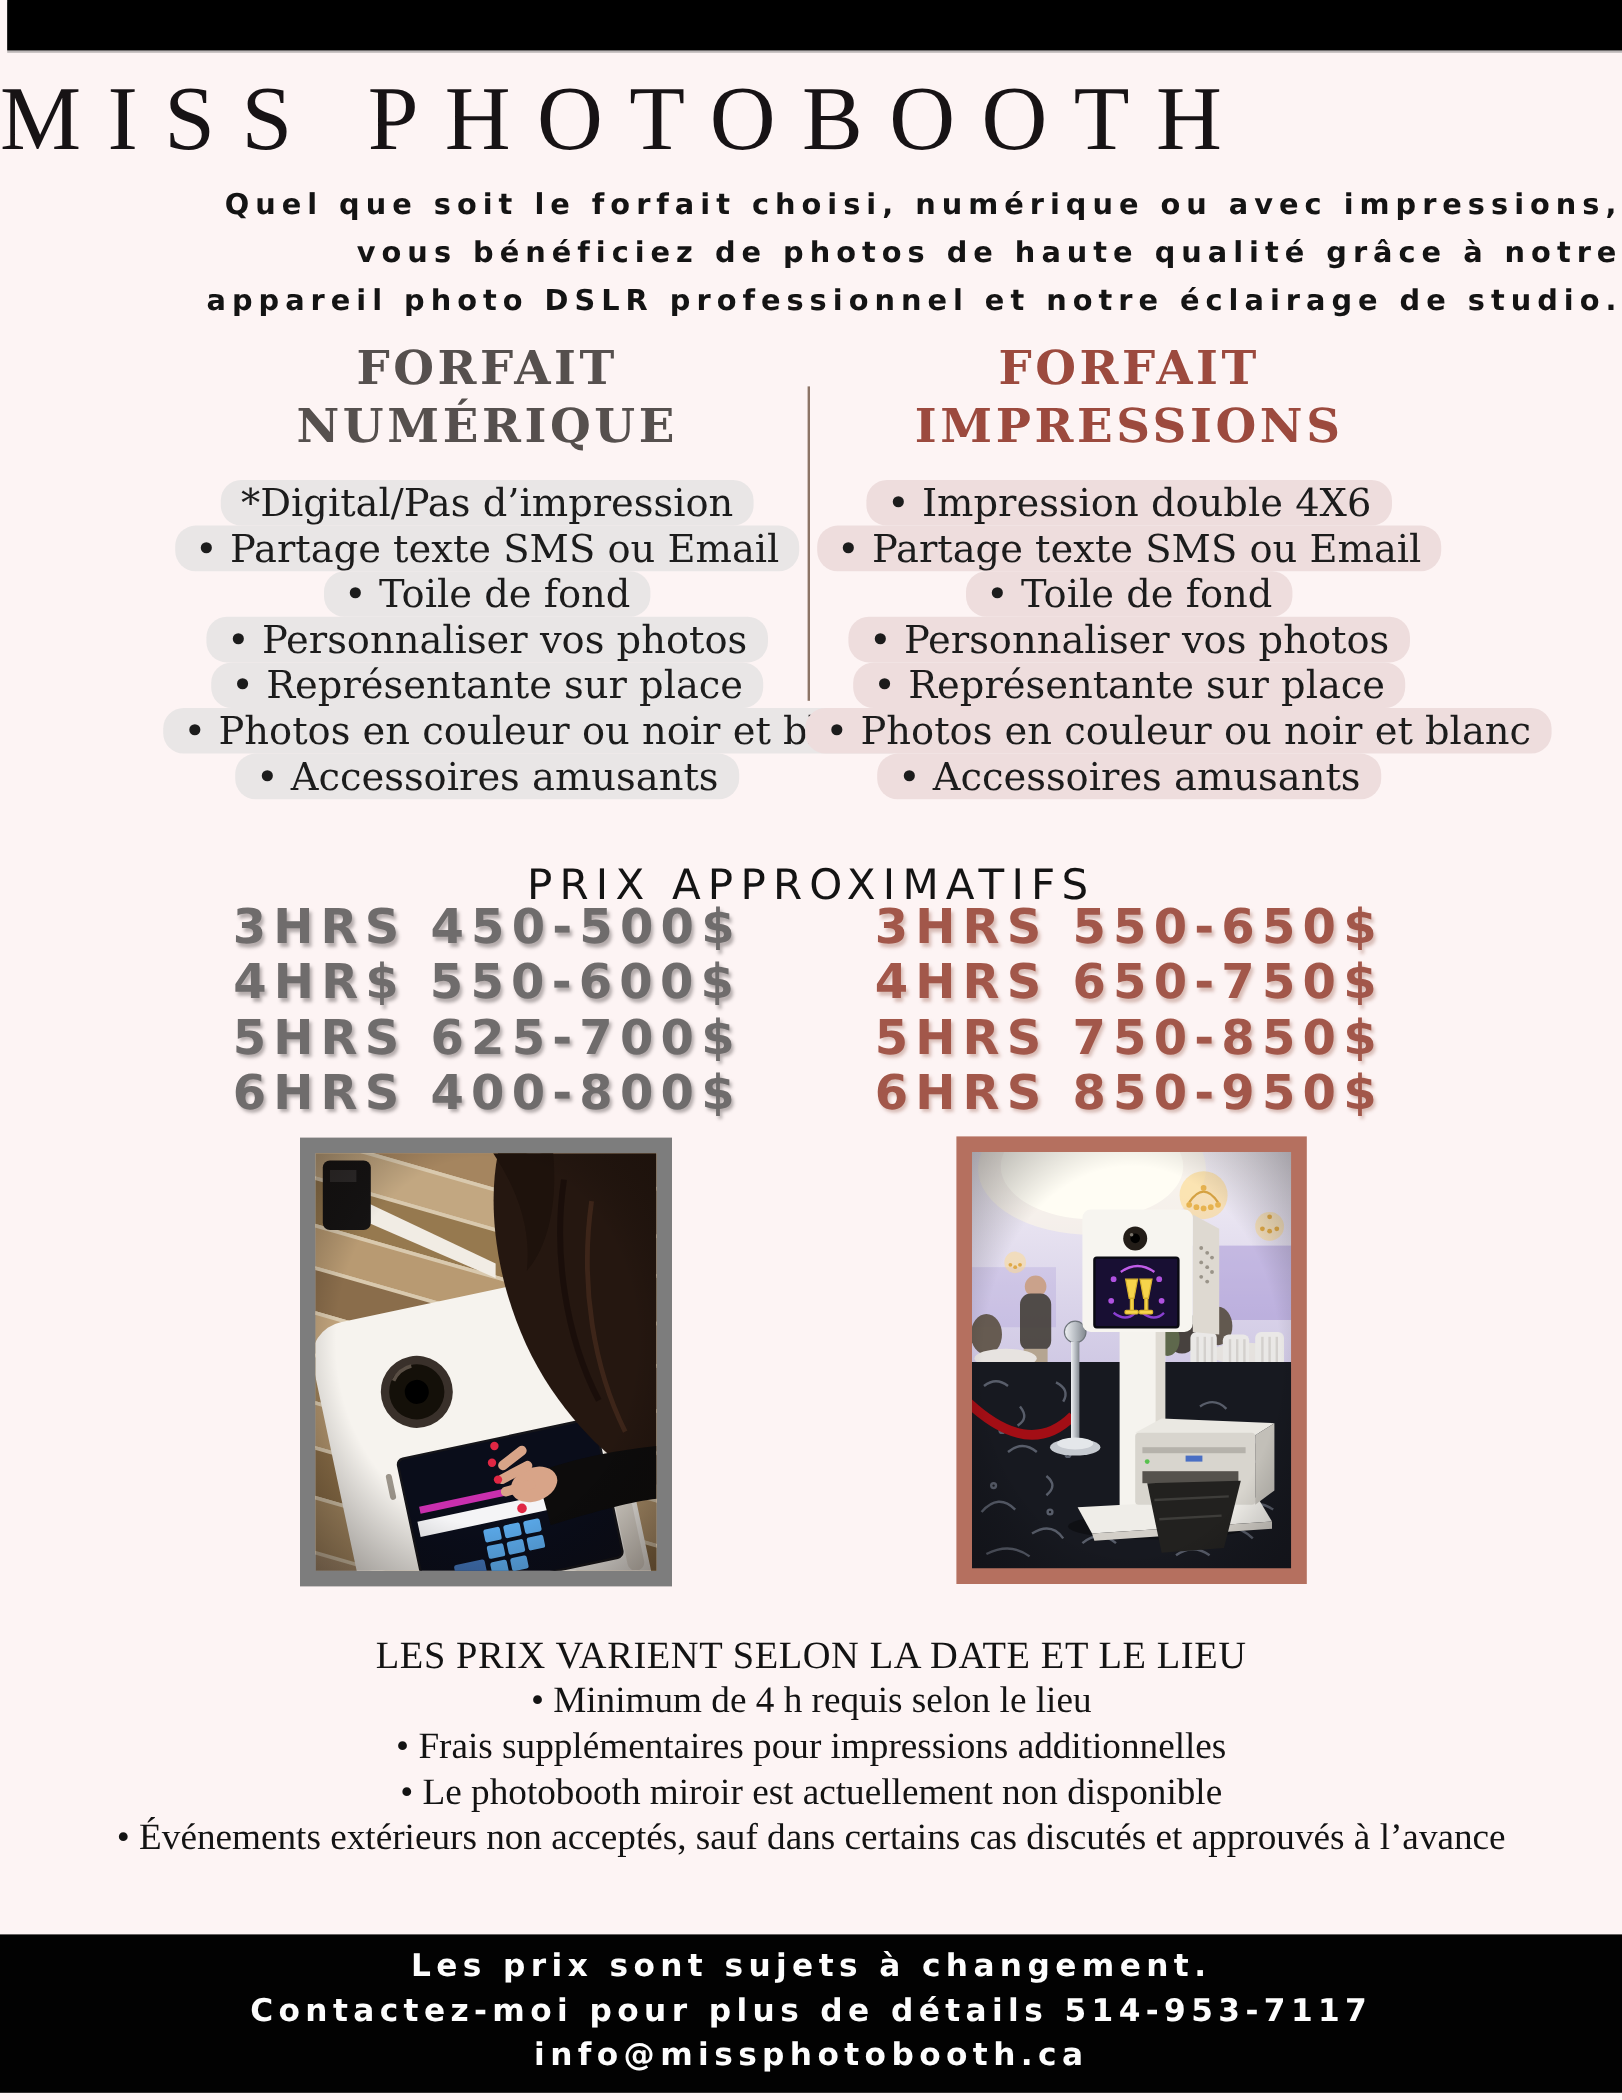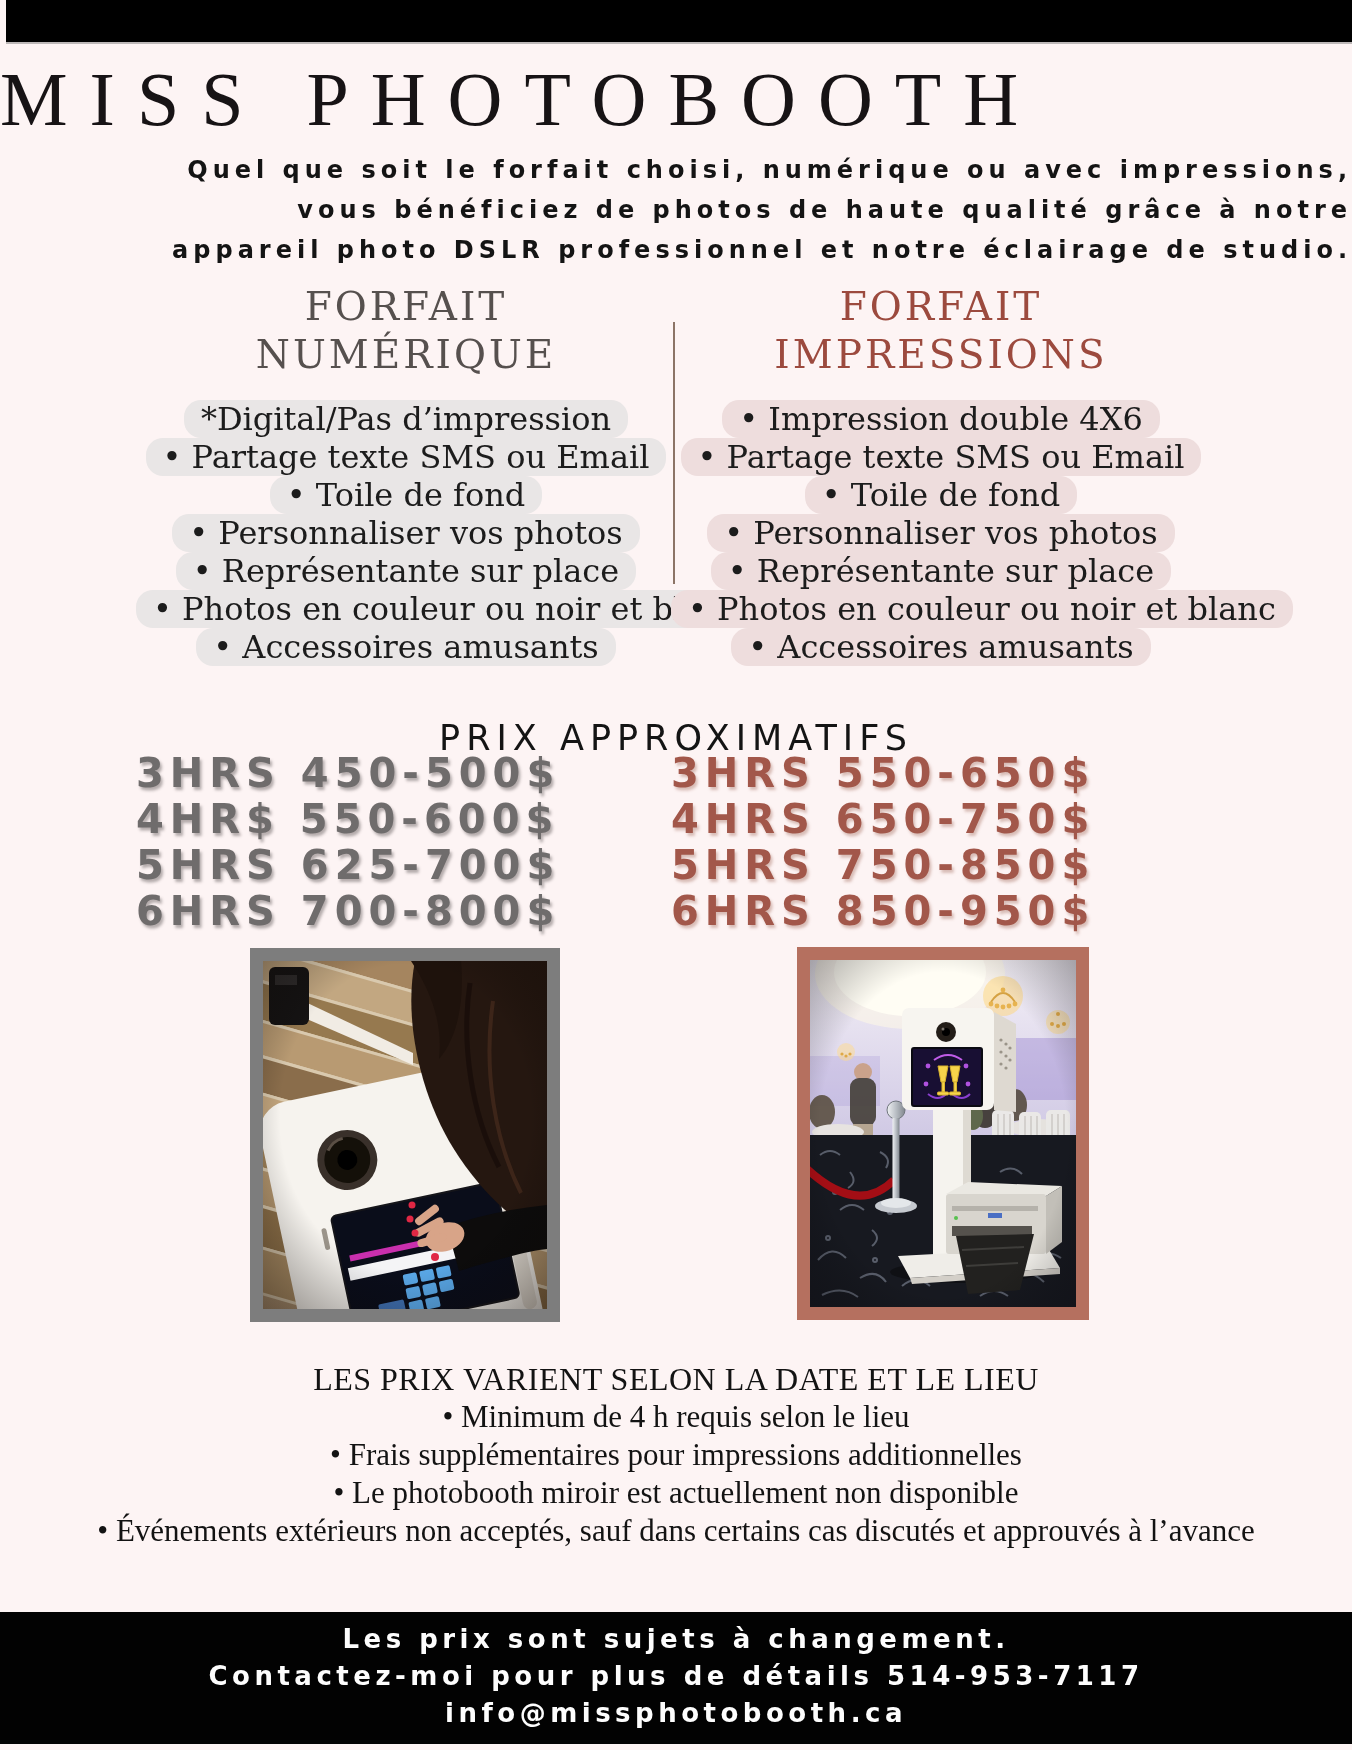--- a/index.html
+++ b/index.html
@@ -21,21 +21,21 @@
   .subtitle {
     position:absolute; top:150px; left:0; right:0; text-align:right;
     font-family:"DejaVu Sans", sans-serif; font-weight:bold;
     font-size:24px; line-height:40px; letter-spacing:5px;
     color:var(--subtitle,#141414);
   }
   .col { position:absolute; top:283px; width:540px; }
   .col-digital { left:136px; }
   .col-prints  { left:671px; }
   .pkg-heading {
-    text-align:center; font-family:"DejaVu Serif", serif; font-weight:normal;
+    text-align:center; font-family:"DejaVu Serif", serif; font-weight:bold;
     font-size:39px; line-height:48px; letter-spacing:3px; white-space:nowrap;
   }
   .col-digital .pkg-heading { color:var(--digital-heading,#56504e); }
   .col-prints  .pkg-heading { color:var(--prints-heading,#9c4a3e);
     text-shadow:1px 1px 0 rgba(255,255,255,0.25); }
   .pkg-list { margin-top:21px; }
   .pill {
     display:table; margin:0 auto; white-space:nowrap;
     font-size:32px; line-height:36px; padding:1px 17px;
     border-radius:17px; color:#1c1c1c;
@@ -45,21 +45,21 @@
   .divider {
     position:absolute; left:673px; top:322px; width:2px; height:262px;
     background:var(--divider,#8c7466);
   }
   .prices-title {
     position:absolute; top:690px; left:0; right:0; text-align:center;
     font-family:"DejaVu Sans", sans-serif; font-size:35px;
     letter-spacing:6px; color:var(--prices-title,#141414); white-space:nowrap;margin-top:28px;
   }
   .price-list {
-    position:absolute; top:750px; width:540px; 
+    position:absolute; top:750px; width:540px; text-align:center;
     font-family:"DejaVu Sans", sans-serif; font-weight:bold;
     font-size:40px; line-height:46px; letter-spacing:6px; white-space:nowrap;
   }
   .price-digital { left:136px; color:var(--digital-price,#6f6c6c);
     text-shadow:2px 3px 3px rgba(70,62,62,0.40); }
   .price-prints  { left:671px; color:var(--prints-price,#a2574a);
     text-shadow:2px 3px 3px rgba(150,85,70,0.35); }
   .photo { position:absolute; box-sizing:border-box; padding:13px; }
   .photo-left  { left:250px; top:948px; width:310px; height:374px;
     background:var(--left-photo-border,#7d7d7d); }
@@ -132,21 +132,21 @@
       </div>
   </div>
 
   <div class="prices-title">PRIX APPROXIMATIFS</div>
 
   <div class="price-list price-digital">
 
   <div>3HRS 450-500$</div>
       <div>4HR$ 550-600$</div>
       <div>5HRS 625-700$</div>
-      <div>6HRS 700-800$</div>
+      <div>6HRS 400-800$</div>
     </div>
 
   <div class="price-list price-prints">
 
   <div>3HRS 550-650$</div>
       <div>4HRS 650-750$</div>
       <div>5HRS 750-850$</div>
       <div>6HRS 850-950$</div>
     </div>
 

